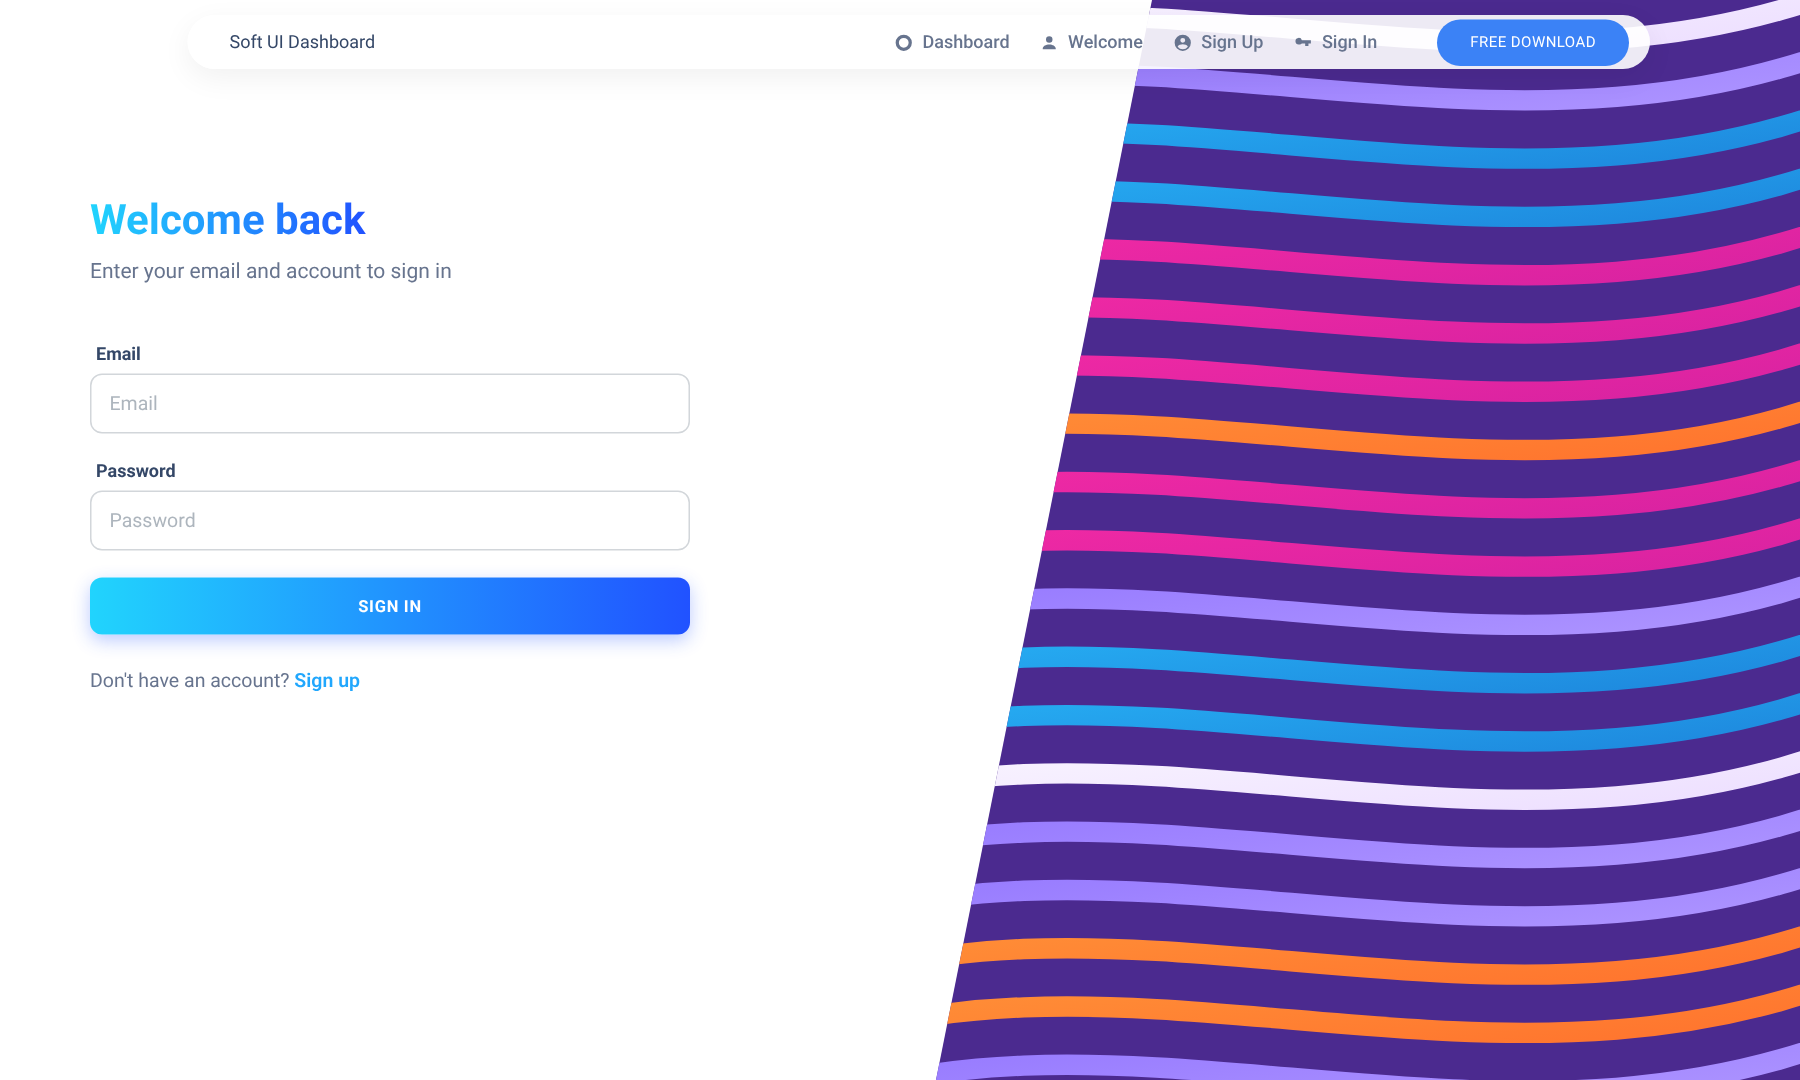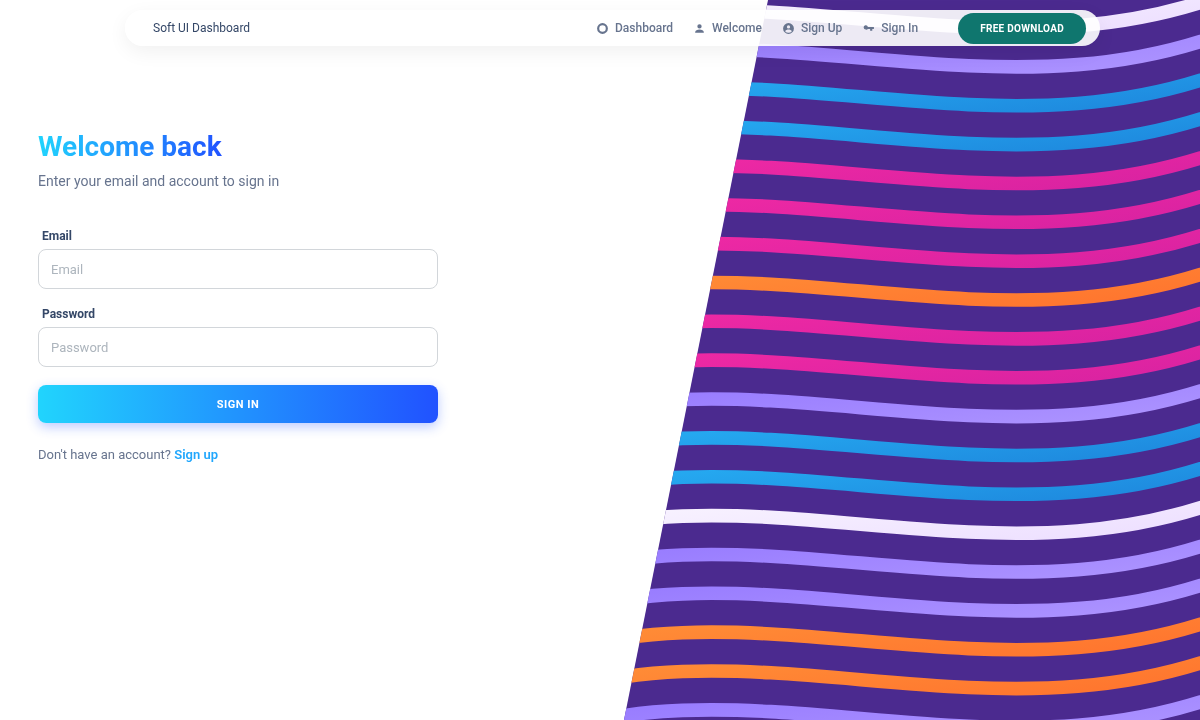--- a/index.html
+++ b/index.html
@@ -17,34 +17,34 @@
       align-items: center;
       padding: 0 14px 0 28px;
       box-shadow: 0 6px 20px rgba(0,0,0,0.06);
       z-index: 10;
     }
     .navbar-brand { font-size: 12px; font-weight: 400; color: #344767; }
     .navbar-links { display: flex; align-items: center; margin-left: auto; gap: 20px; }
     .nav-link { display: flex; align-items: center; gap: 6px; font-size: 12px; color: #67748e; font-weight: 500; cursor: pointer; }
     .nav-link svg { width: 13px; height: 13px; fill: #67748e; }
     .free-download-btn {
-      background: #0f766e;
+      background: #3b82f6;
       color: #fff;
       font-size: 10px;
-      font-weight: 700;
+      font-weight: 400;
       letter-spacing: 0.3px;
       padding: 10px 22px;
       border-radius: 18px;
       border: none;
       cursor: pointer;
       margin-left: 20px;
     }
     
     .main { display: flex; width: 100%; height: 100%; }
-    .left-pane { width: 50%; padding: 130px 60px 0 38px; }
+    .left-pane { width: 50%; padding: 130px 60px 0 60px; }
     .right-pane { width: 50%; position: relative; overflow: hidden; }
     .art-clip {
       position: absolute; inset: 0;
       clip-path: polygon(28% 0, 100% 0, 100% 100%, 4% 100%);
     }
     
     .heading {
       font-size: 28px;
       font-weight: 700;
       background: linear-gradient(90deg, #21d4fd 0%, #2152ff 100%);

